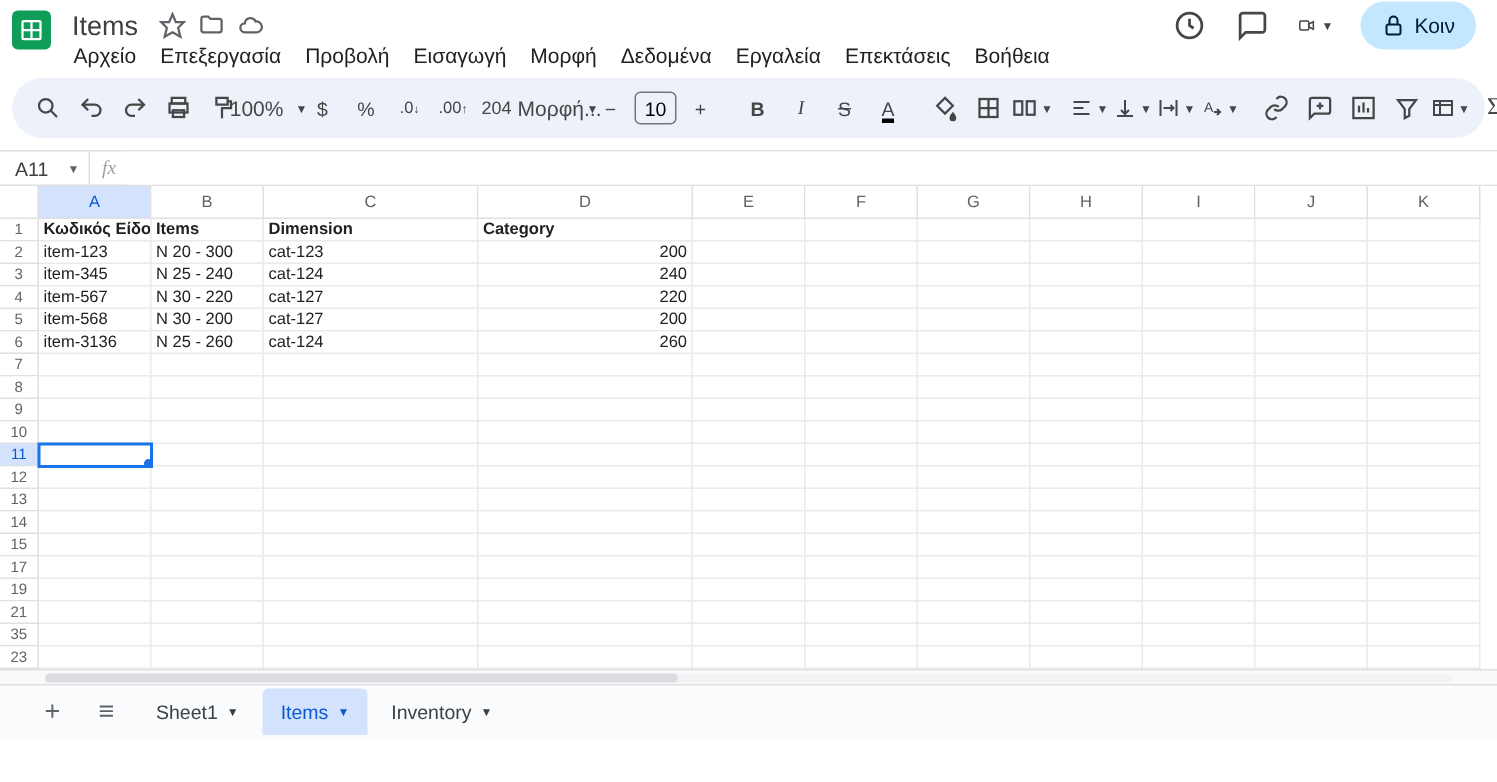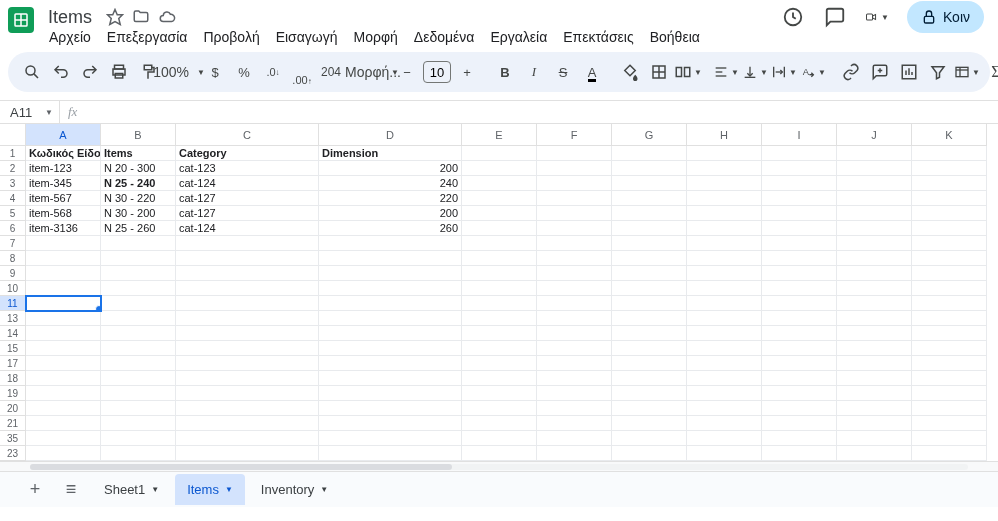--- a/index.html
+++ b/index.html
@@ -176,21 +176,21 @@
       </svg>
     </span>
   <span class="zoom-box tb-btn">
     <span class="zoom-text">100%</span>
     <span class="dropdown-arrow">▼</span>
   </span>
   <div class="tb-sep"></div>
   <span class="tb-btn">$</span>
   <span class="tb-btn">%</span>
   <span class="tb-btn" style="font-size:11px;">.0<span style="font-size:8px;">↓</span></span>
-  <span class="tb-btn" style="font-size:11px;align-items:flex-end;">.00<span style="font-size:8px;">↑</span></span>
+  <span class="tb-btn" style="font-size:11px;">.00<span style="font-size:8px;">↑</span></span>
   <span class="tb-btn" style="font-size:12px;">204</span>
   <div class="tb-sep"></div>
   <span class="tb-btn">
     <span class="default-fmt">Μορφή...</span>
     <span class="dropdown-arrow">▼</span>
   </span>
   <div class="tb-sep"></div>
   <div class="font-size-box">
     <span class="tb-btn">−</span>
     <input class="fs-input" value="10" style="">
@@ -320,22 +320,22 @@
       <div class="col-h" style="width: 75px;">H</div>
       <div class="col-h" style="width: 75px;">I</div>
       <div class="col-h" style="width: 75px;">J</div>
       <div class="col-h" style="width: 75px;">K</div>
     </div>
   <div id="rows" class="rows">
       <div class="row">
         <div class="row-h">1</div>
         <div class="cell bold" style="width: 75px;">Κωδικός Είδους</div>
         <div class="cell bold" style="width: 75px;">Items</div>
+        <div class="cell bold" style="width: 143px;">Dimension</div>
         <div class="cell bold" style="width: 143px;">Category</div>
-        <div class="cell bold" style="width: 143px;">Dimension</div>
         <div class="cell" style="width: 75px;"></div>
         <div class="cell" style="width: 75px;"></div>
         <div class="cell" style="width: 75px;"></div>
         <div class="cell" style="width: 75px;"></div>
         <div class="cell" style="width: 75px;"></div>
         <div class="cell" style="width: 75px;"></div>
         <div class="cell" style="width: 75px;"></div>
       </div>
       <div class="row">
         <div class="row-h">2</div>
@@ -347,21 +347,21 @@
         <div class="cell" style="width: 75px;"></div>
         <div class="cell" style="width: 75px;"></div>
         <div class="cell" style="width: 75px;"></div>
         <div class="cell" style="width: 75px;"></div>
         <div class="cell" style="width: 75px;"></div>
         <div class="cell" style="width: 75px;"></div>
       </div>
       <div class="row">
         <div class="row-h">3</div>
         <div class="cell" style="width: 75px;">item-345</div>
-        <div class="cell" style="width: 75px; font-weight: bold;">N 25 - 240</div>
+        <div class="cell" style="width: 75px;">N 25 - 240</div>
         <div class="cell" style="width: 143px;">cat-124</div>
         <div class="cell right" style="width: 143px;">240</div>
         <div class="cell" style="width: 75px;"></div>
         <div class="cell" style="width: 75px;"></div>
         <div class="cell" style="width: 75px;"></div>
         <div class="cell" style="width: 75px;"></div>
         <div class="cell" style="width: 75px;"></div>
         <div class="cell" style="width: 75px;"></div>
         <div class="cell" style="width: 75px;"></div>
       </div>
@@ -471,20 +471,34 @@
         <div class="cell" style="width: 143px;"></div>
         <div class="cell" style="width: 75px;"></div>
         <div class="cell" style="width: 75px;"></div>
         <div class="cell" style="width: 75px;"></div>
         <div class="cell" style="width: 75px;"></div>
         <div class="cell" style="width: 75px;"></div>
         <div class="cell" style="width: 75px;"></div>
         <div class="cell" style="width: 75px;"></div>
       </div>
       <div class="row">
+        <div class="row-h">12</div>
+        <div class="cell" style="width: 75px;"></div>
+        <div class="cell" style="width: 75px;"></div>
+        <div class="cell" style="width: 143px;"></div>
+        <div class="cell" style="width: 143px;"></div>
+        <div class="cell" style="width: 75px;"></div>
+        <div class="cell" style="width: 75px;"></div>
+        <div class="cell" style="width: 75px;"></div>
+        <div class="cell" style="width: 75px;"></div>
+        <div class="cell" style="width: 75px;"></div>
+        <div class="cell" style="width: 75px;"></div>
+        <div class="cell" style="width: 75px;"></div>
+      </div>
+      <div class="row">
         <div class="row-h">13</div>
         <div class="cell" style="width: 75px;"></div>
         <div class="cell" style="width: 75px;"></div>
         <div class="cell" style="width: 143px;"></div>
         <div class="cell" style="width: 143px;"></div>
         <div class="cell" style="width: 75px;"></div>
         <div class="cell" style="width: 75px;"></div>
         <div class="cell" style="width: 75px;"></div>
         <div class="cell" style="width: 75px;"></div>
         <div class="cell" style="width: 75px;"></div>
@@ -527,49 +541,21 @@
         <div class="cell" style="width: 143px;"></div>
         <div class="cell" style="width: 75px;"></div>
         <div class="cell" style="width: 75px;"></div>
         <div class="cell" style="width: 75px;"></div>
         <div class="cell" style="width: 75px;"></div>
         <div class="cell" style="width: 75px;"></div>
         <div class="cell" style="width: 75px;"></div>
         <div class="cell" style="width: 75px;"></div>
       </div>
       <div class="row">
-        <div class="row-h">18</div>
-        <div class="cell" style="width: 75px;"></div>
-        <div class="cell" style="width: 75px;"></div>
-        <div class="cell" style="width: 143px;"></div>
-        <div class="cell" style="width: 143px;"></div>
-        <div class="cell" style="width: 75px;"></div>
-        <div class="cell" style="width: 75px;"></div>
-        <div class="cell" style="width: 75px;"></div>
-        <div class="cell" style="width: 75px;"></div>
-        <div class="cell" style="width: 75px;"></div>
-        <div class="cell" style="width: 75px;"></div>
-        <div class="cell" style="width: 75px;"></div>
-      </div>
-      <div class="row">
         <div class="row-h">19</div>
-        <div class="cell" style="width: 75px;"></div>
-        <div class="cell" style="width: 75px;"></div>
-        <div class="cell" style="width: 143px;"></div>
-        <div class="cell" style="width: 143px;"></div>
-        <div class="cell" style="width: 75px;"></div>
-        <div class="cell" style="width: 75px;"></div>
-        <div class="cell" style="width: 75px;"></div>
-        <div class="cell" style="width: 75px;"></div>
-        <div class="cell" style="width: 75px;"></div>
-        <div class="cell" style="width: 75px;"></div>
-        <div class="cell" style="width: 75px;"></div>
-      </div>
-      <div class="row">
-        <div class="row-h">20</div>
         <div class="cell" style="width: 75px;"></div>
         <div class="cell" style="width: 75px;"></div>
         <div class="cell" style="width: 143px;"></div>
         <div class="cell" style="width: 143px;"></div>
         <div class="cell" style="width: 75px;"></div>
         <div class="cell" style="width: 75px;"></div>
         <div class="cell" style="width: 75px;"></div>
         <div class="cell" style="width: 75px;"></div>
         <div class="cell" style="width: 75px;"></div>
         <div class="cell" style="width: 75px;"></div>

